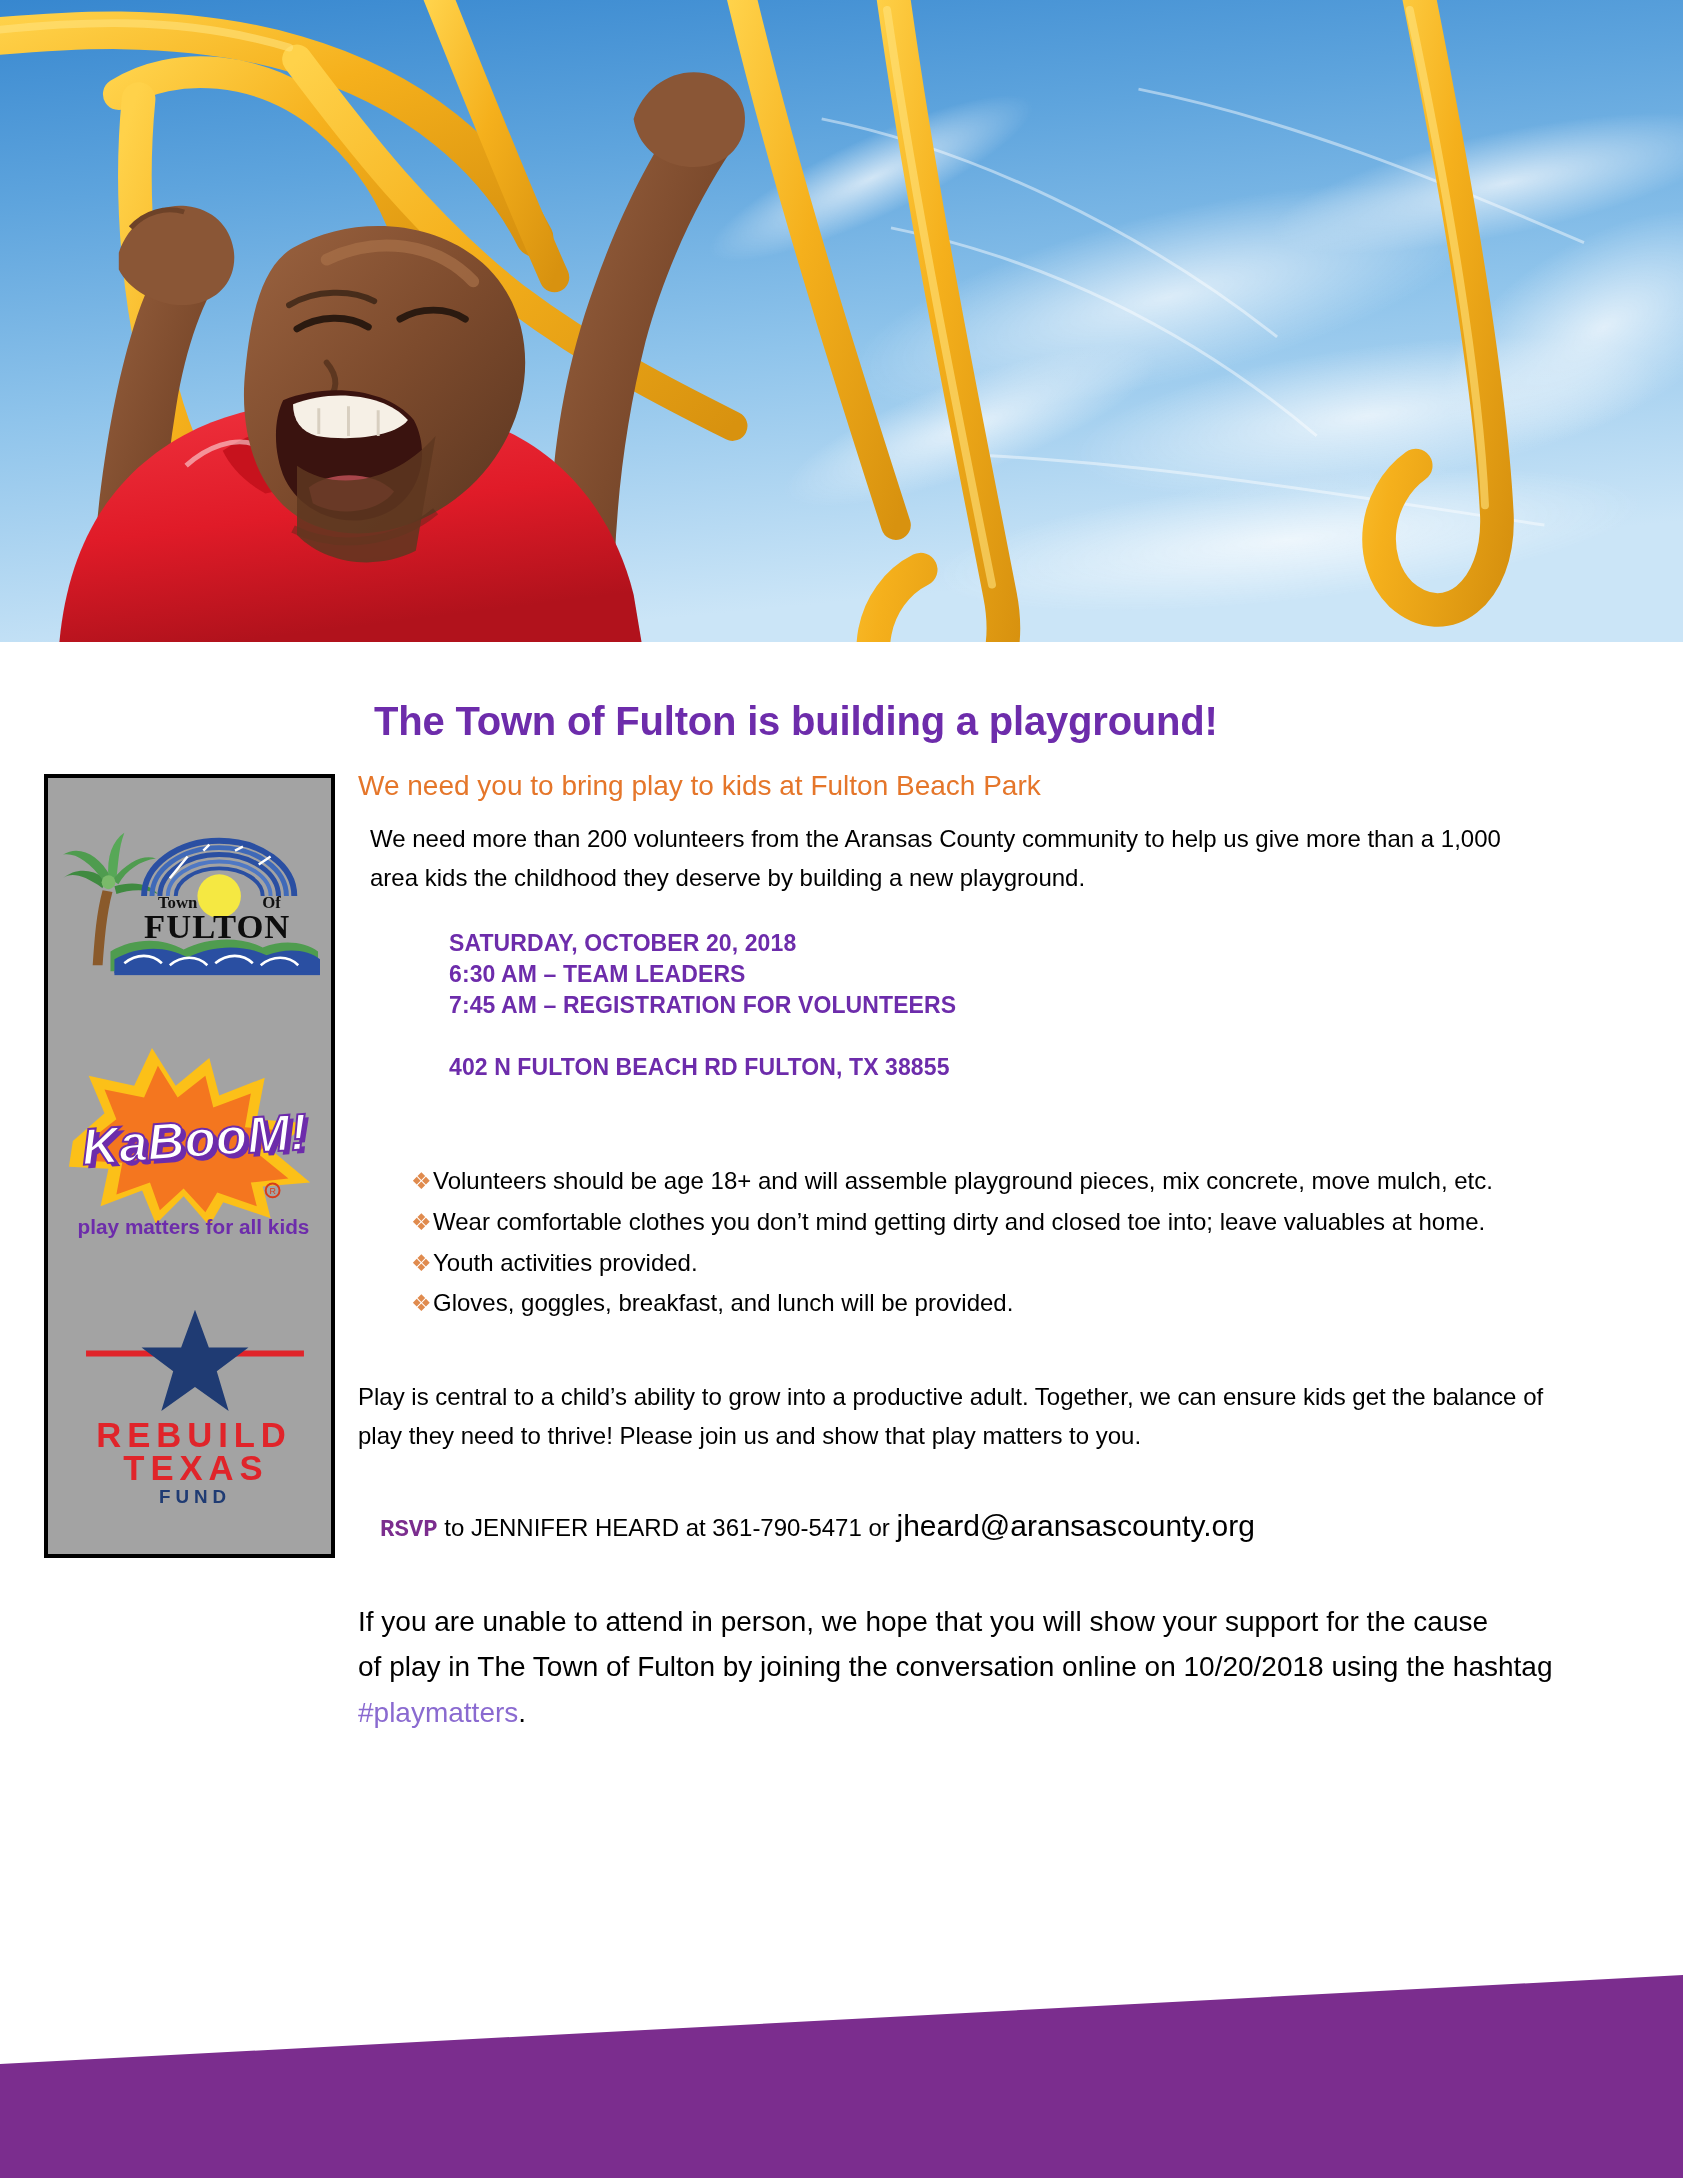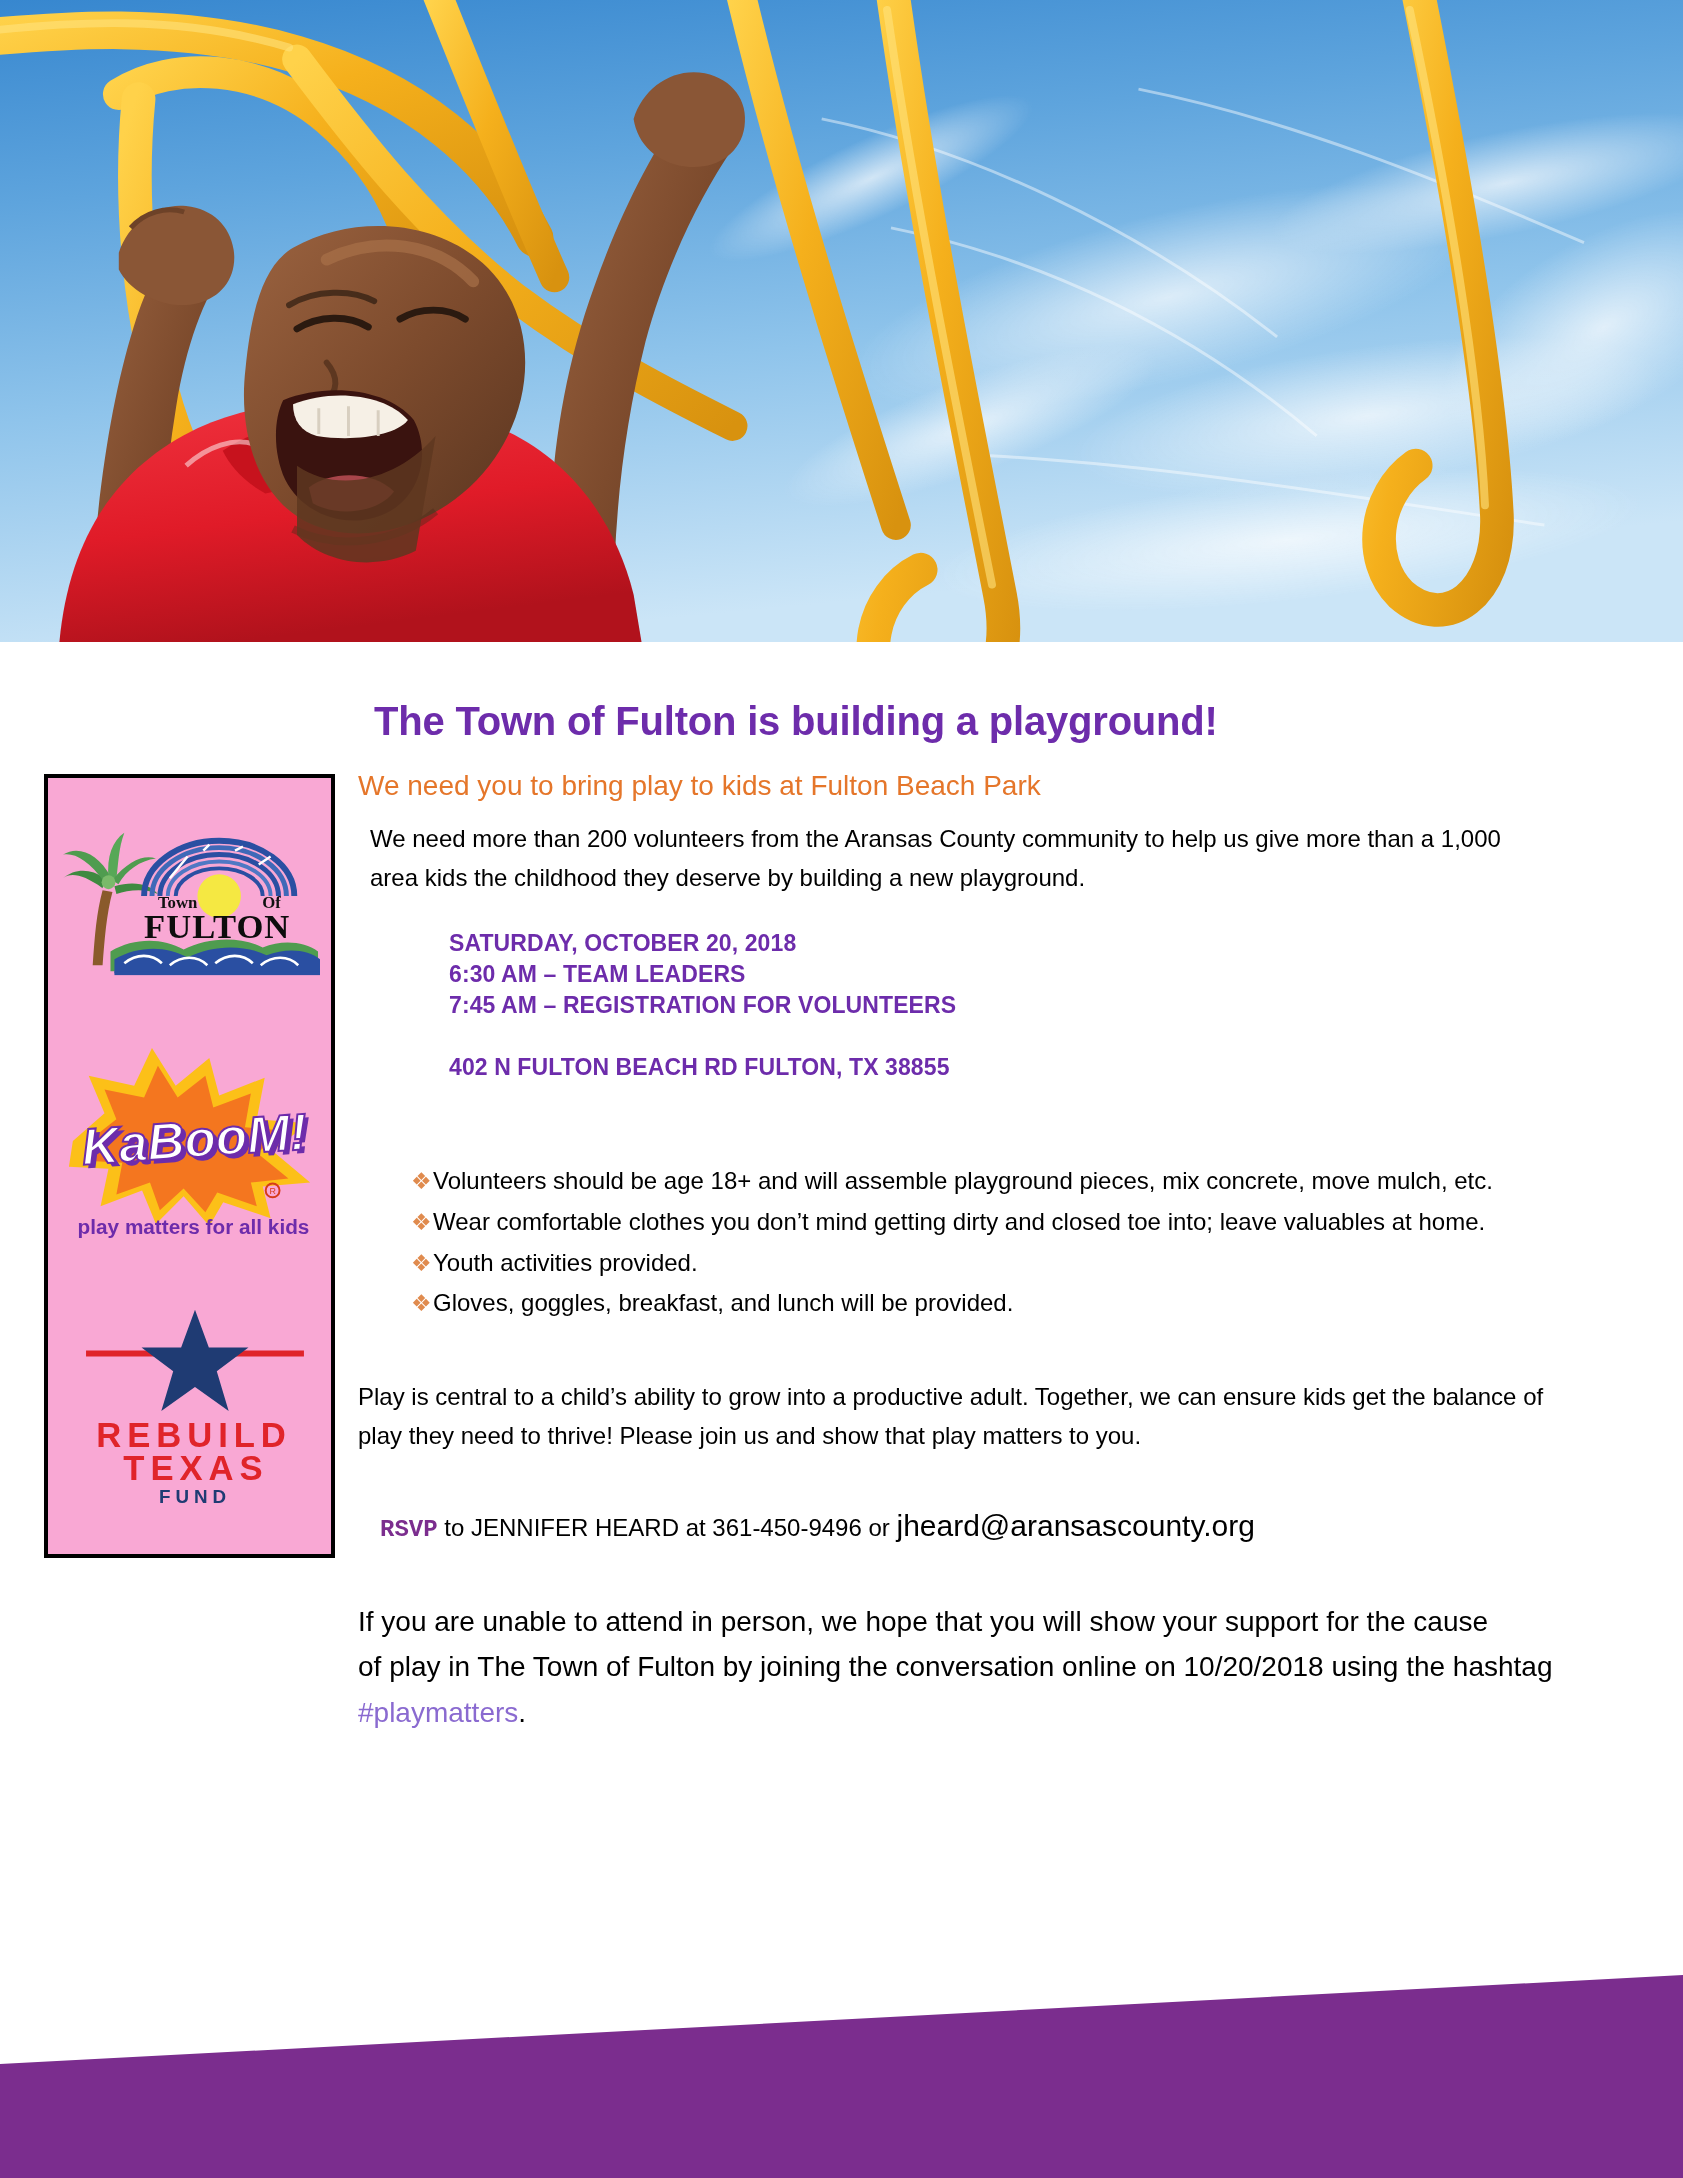--- a/index.html
+++ b/index.html
@@ -18,21 +18,21 @@
     overflow:hidden;
     background:linear-gradient(170deg,#3c90d4 0%,#62a9df 28%,#8cc2ea 58%,#b4d8f2 82%,#d4e9f8 100%);
   }
   .hero svg{position:absolute;left:0;top:0;width:1683px;height:642px;display:block;}
 
   
   .logo-box{
     position:absolute; left:44px; top:774px;
     width:291px; height:784px;
     border:4px solid #000;
-    background:#f9a8d4;
+    background:#a3a3a3;
     box-sizing:border-box;
   }
   .logo-slot{position:absolute;left:0;width:291px;display:flex;align-items:center;justify-content:center;}
   .slot-fulton{top:24px;height:198px;}
   .slot-kaboom{top:259px;height:208px;}
   .slot-rebuild{top:515px;height:213px;}
 
   
   .content{position:absolute; left:358px; top:699px; width:1203px;}
 
@@ -336,21 +336,21 @@
       <span>Youth activities provided.</span>
     </li>
     <li>
       <span class="dia">❖</span>
       <span>Gloves, goggles, breakfast, and lunch will be provided.</span>
     </li>
   </ul>
 
   <p class="closing">Play is central to a child’s ability to grow into a productive adult. Together, we can ensure kids get the balance of play they need to thrive! Please join us and show that play matters to you.</p>
 
-  <p class="rsvp"><span class="rsvp-kw">RSVP</span><span> to JENNIFER HEARD at 361-450-9496 or </span><span class="email">jheard@aransascounty.org</span></p>
+  <p class="rsvp"><span class="rsvp-kw">RSVP</span><span> to JENNIFER HEARD at 361-790-5471 or </span><span class="email">jheard@aransascounty.org</span></p>
 
   <p class="final"><span>If you are unable to attend in person, we hope that you will show your support for the cause</span><br><span>of play in The Town of Fulton by joining the conversation online on 10/20/2018 using the hashtag </span><span class="tag">#playmatters</span><span>.</span></p>
 
 </div>
 
 <div class="footer-wedge">
   <svg viewBox="0 0 1700 205" preserveAspectRatio="none">
     <polygon points="0,90 1700,0 1700,205 0,205" fill="#7b2d8e"></polygon>
   </svg>
 </div>

